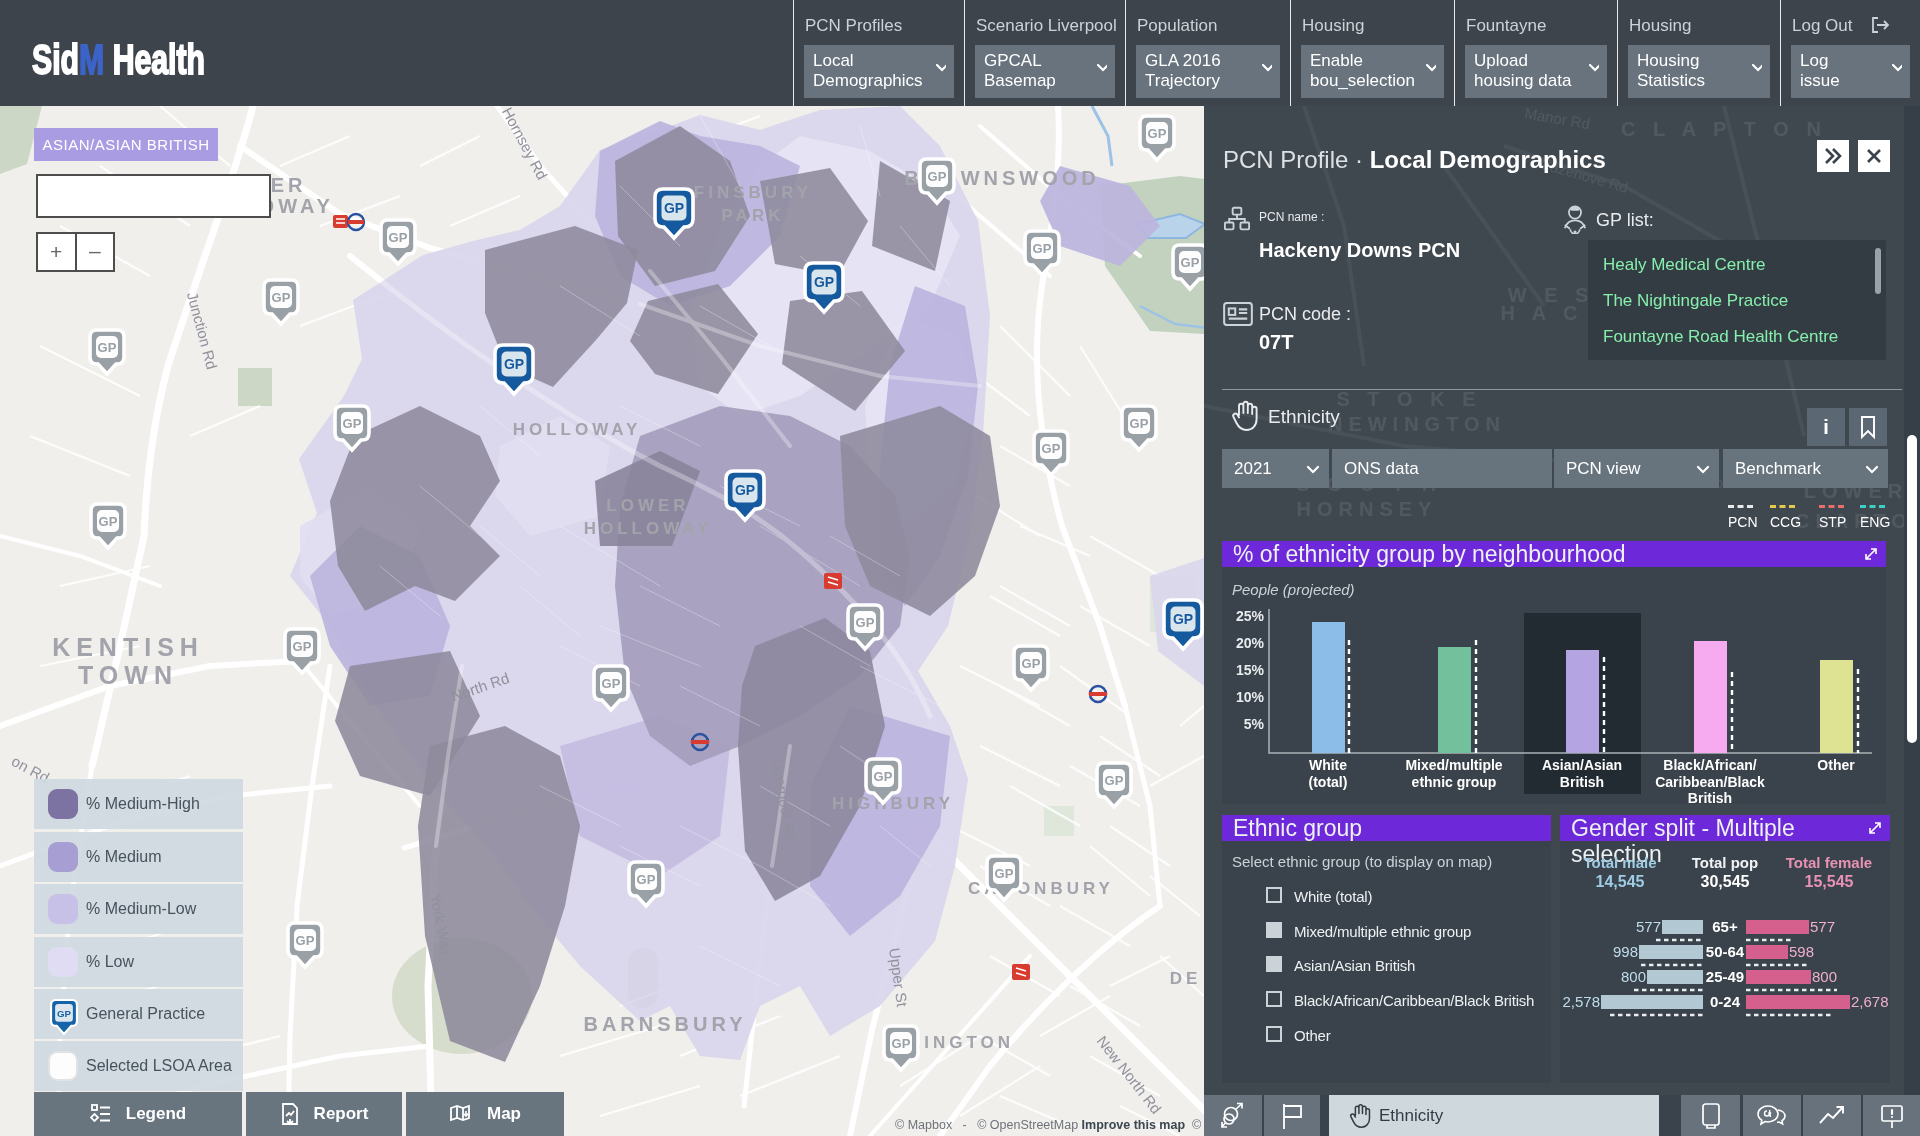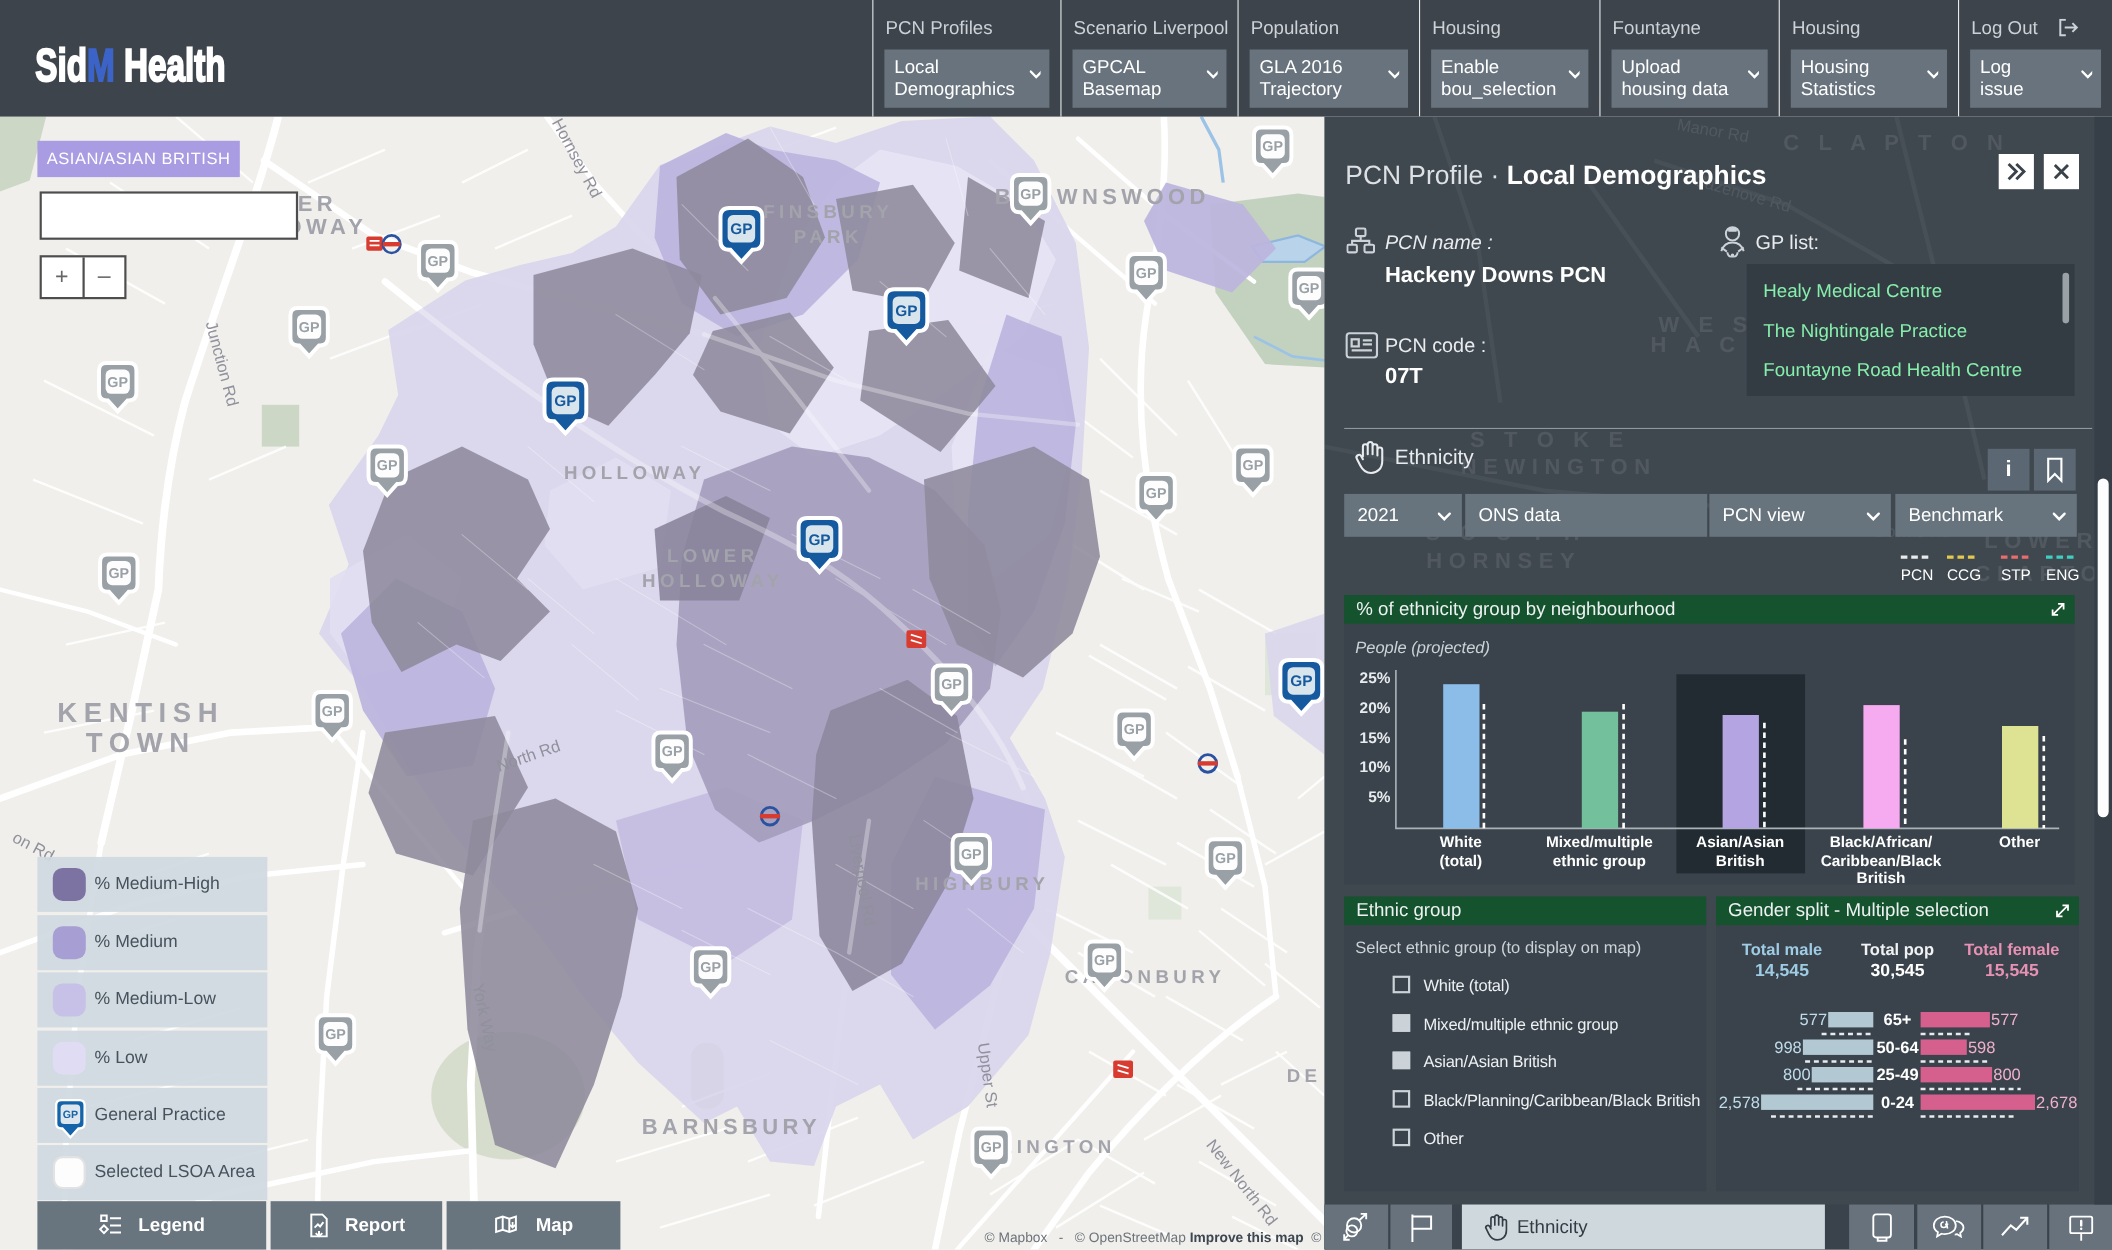--- a/index.html
+++ b/index.html
@@ -374,21 +374,21 @@
    <text x="320" y="12" transform="rotate(10 320 12)">Manor Rd</text>
    <text x="500" y="382">Downs Rd</text>
   </g>
   <g stroke="#ccd2d6" stroke-width="4" fill="none" opacity="0.6">
    <path d="M100,0 L140,120 L160,260 M300,40 L420,80 M0,300 L200,340 L420,360 M520,0 L560,160 L600,330 M240,60 L340,200 M420,80 L560,160"></path>
   </g>
  </svg>
 
  <style>
   #panel .t1{color:#e9ecee;}
-  .pbox-h{position:absolute;left:0;top:0;right:0;height:26px;background:#14532d;color:#eef1f3;font-size:17px;line-height:26px;padding-left:11px;}
+  .pbox-h{position:absolute;left:0;top:0;right:0;height:26px;background:#6d28d9;color:#eef1f3;font-size:23px;line-height:26px;padding-left:11px;}
   .expand{position:absolute;right:8px;top:6px;}
   .sel{position:absolute;top:343px;height:39px;background:#67747e;color:#fff;font-size:17px;line-height:39px;padding-left:12px;}
   .selchev{position:absolute;right:10px;top:15px;}
   .dash{position:absolute;top:399px;width:25px;height:0;border-top:3px dashed;}
   .dashlab{position:absolute;top:408px;width:25px;text-align:left;font-size:14px;color:#ffffff;}
   .cbrow{position:absolute;left:44px;width:16px;height:16px;border:2px solid #ccd3d8;box-sizing:border-box;}
   .cblab{position:absolute;left:72px;font-size:15px;color:#eef1f3;white-space:nowrap;letter-spacing:-0.2px;}
  </style>
 
  <div class="abs" style="top:40px;left:19px;font-size:24px;color:#dde1e4;">PCN Profile · <span style="color:#fff;font-weight:bold;">Local Demographics</span></div>
@@ -404,21 +404,21 @@
  </div>
 
  <svg class="abs" style="top:100px;left:20px;" width="26" height="26" viewBox="0 0 30 30">
         <g stroke="#ccd3d8" stroke-width="2.2" fill="none">
           <rect x="10" y="2" width="10" height="8" rx="1.5"></rect>
           <rect x="1" y="19" width="10" height="8" rx="1.5"></rect>
           <rect x="19" y="19" width="10" height="8" rx="1.5"></rect>
           <path d="M15,10 V15 M6,19 V15 H24 V19"></path>
         </g>
       </svg>
- <div class="abs t1" style="top:104px;left:55px;font-size:18px;font-style:italic;">PCN name :</div>
+ <div class="abs t1" style="top:104px;left:55px;font-size:12px;">PCN name :</div>
  <div class="abs" style="top:133px;left:55px;font-size:20px;font-weight:bold;color:#fff;">Hackeny Downs PCN</div>
 
  <svg class="abs" style="top:196px;left:19px;" width="30" height="24" viewBox="0 0 32 26">
         <g stroke="#ccd3d8" stroke-width="2.2" fill="none">
           <rect x="1" y="1" width="30" height="24" rx="3"></rect>
           <rect x="6" y="7" width="7" height="7"></rect>
           <path d="M17,8 H26 M17,12 H26 M6,18 H26"></path>
         </g>
       </svg>
  <div class="abs t1" style="top:198px;left:55px;font-size:18px;">PCN code :</div>
@@ -521,21 +521,21 @@
  <div class="abs" style="top:709px;left:18px;width:329px;height:268px;background:#3a434b;">
   <div class="pbox-h">Ethnic group</div>
   <div class="abs" style="top:38px;left:10px;font-size:15px;color:#ccd3d8;">Select ethnic group (to display on map)</div>
   <div class="cbrow" style="top:72px;"></div>
         <div class="cblab" style="top:73px;">White (total)</div>
   <div class="cbrow" style="top:107px;background:#ccd3d8;"></div>
         <div class="cblab" style="top:108px;">Mixed/multiple ethnic group</div>
   <div class="cbrow" style="top:141px;background:#ccd3d8;"></div>
         <div class="cblab" style="top:142px;">Asian/Asian British</div>
   <div class="cbrow" style="top:176px;"></div>
-        <div class="cblab" style="top:177px;">Black/Planning/Caribbean/Black British</div>
+        <div class="cblab" style="top:177px;">Black/African/Caribbean/Black British</div>
   <div class="cbrow" style="top:211px;"></div>
         <div class="cblab" style="top:212px;">Other</div>
  </div>
 
  <div class="abs" style="top:709px;left:356px;width:330px;height:268px;background:#3a434b;">
   <div class="pbox-h">Gender split - Multiple selection
     <svg class="expand" width="14" height="14">
             <path d="M2,12 L12,2 M7,2 H12 V7 M2,7 V12 H7" stroke="#fff" stroke-width="1.6" fill="none"></path>
           </svg>
   </div>

